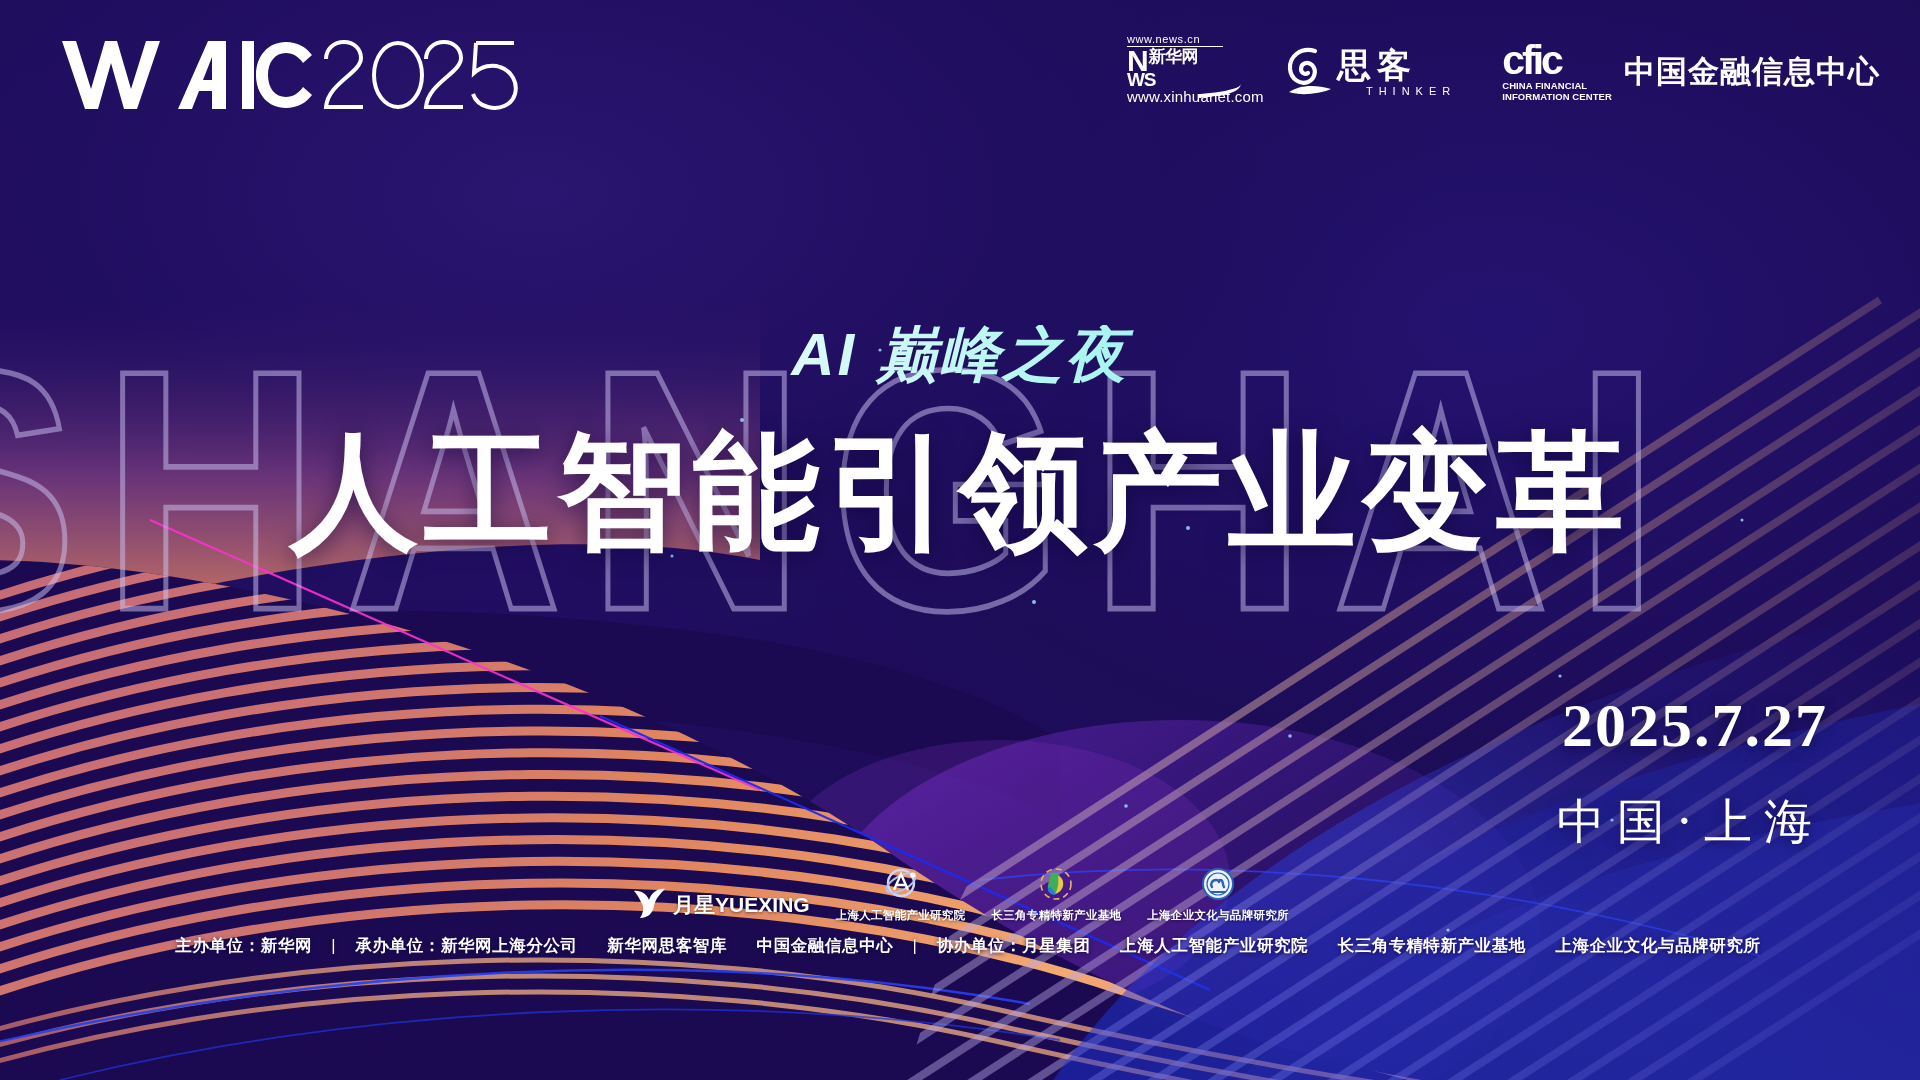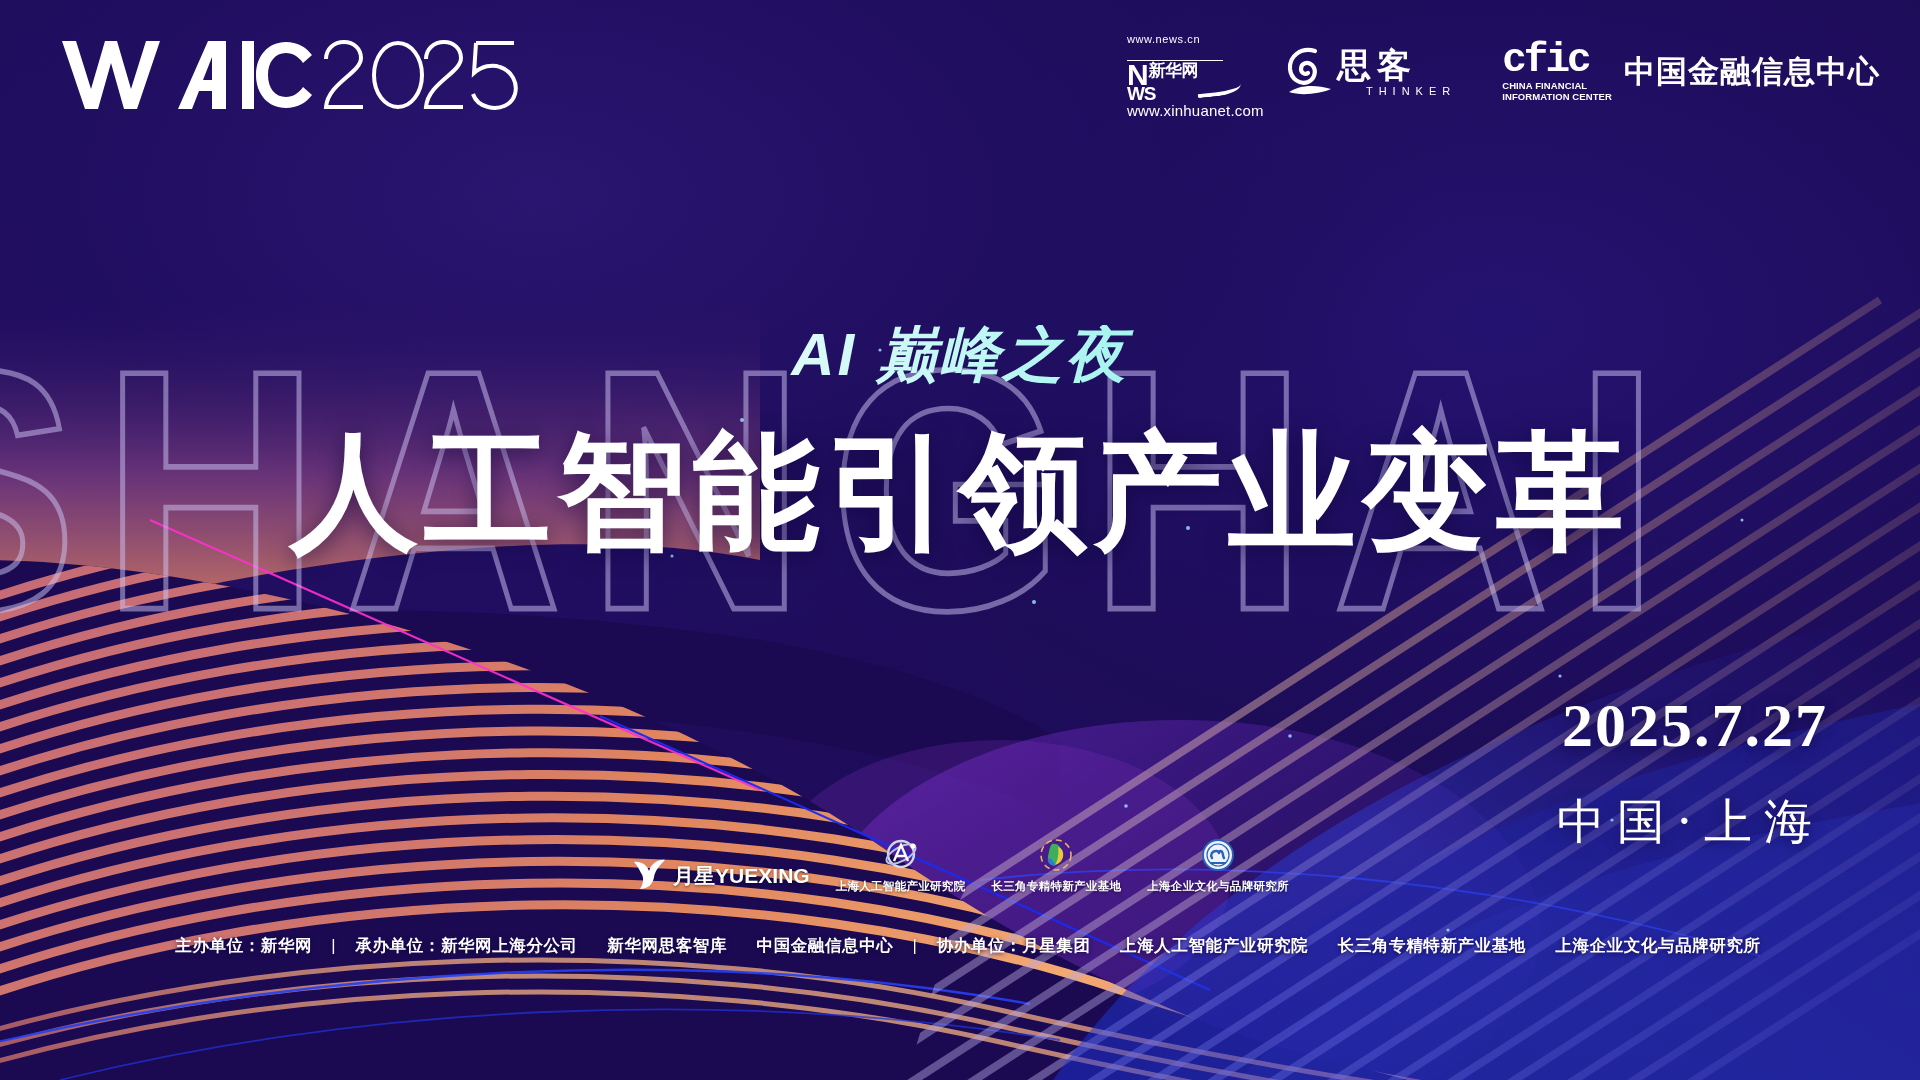--- a/index.html
+++ b/index.html
@@ -48,21 +48,21 @@
   .logos{
     position:absolute; right:40px; top:32px;
     display:flex; align-items:center; gap:46px; height:80px;
   }
   .logo-item{ display:flex; align-items:center; }
 
   
   .xh{ position:relative; width:112px; height:78px; color:#fff; }
   .xh .url-top{
     font-size:11px; letter-spacing:.6px; text-align:left;
-    border-bottom:1.5px solid #fff; padding-bottom:15px; width:96px;
+    border-bottom:1.5px solid #fff; padding-bottom:1px; width:96px;
   }
   .xh .row{ display:flex; align-items:flex-start; margin-top:1px; }
   .xh .bigN{ font-size:30px; font-weight:700; line-height:.86; letter-spacing:-1px;}
   .xh .cn{
     font-size:17px; font-weight:700; line-height:1; margin-left:1px;
     letter-spacing:-0.5px;
   }
   .xh .ws{ font-size:19px; font-weight:700; line-height:.8; letter-spacing:-1px; margin-top:-2px;}
   .xh .swoosh{
     position:absolute; right:-2px; bottom:15px; width:44px; height:16px;
@@ -74,21 +74,21 @@
   
   .tk{ display:flex; align-items:center; color:#fff; }
   .tk .mark{ width:52px; height:54px; }
   .tk .chars{ font-size:34px; font-weight:700; letter-spacing:6px; line-height:1;
               font-family:"DejaVu Sans", sans-serif; }
   .tk .en{ font-size:11px; letter-spacing:6px; text-align:center; margin-top:3px;margin-left:29px; }
 
   
   .cf{ display:flex; align-items:center; gap:12px; color:#fff; }
   .cf .cfic{ font-size:41px; font-weight:700; letter-spacing:-3px; line-height:.92;
-             font-family:Liberation Mono, monospace; }
+             font-family:Liberation Sans, sans-serif; }
   .cf .cfic-en{ font-size:9.5px; font-weight:700; line-height:1.16; letter-spacing:.1px; }
   .cf .cn{ font-size:31px; font-weight:700; letter-spacing:1px; white-space:nowrap; }
 
   
   .subtitle{
     position:absolute; left:0; top:325px; width:1920px; text-align:center;
     font-size:60px; font-weight:700; font-style:italic; letter-spacing:3px;
     background:linear-gradient(100deg,#ffffff 0%, #ffffff 30%, #9df3ee 62%, #5fe9f7 100%);
     -webkit-background-clip:text; background-clip:text; color:transparent;
     text-shadow:none; line-height:1;
@@ -109,21 +109,21 @@
   }
   .place{
     position:absolute; right:96px; top:790px;
     font-size:48px; font-weight:400; color:#ffffff; letter-spacing:12px;
     font-family:"DejaVu Serif", serif;
     text-shadow:0 3px 14px rgba(10,4,46,.6);
   }
 
   
   .sponsors{
-    position:absolute; left:0; top:836px; width:1920px;
+    position:absolute; left:0; top:865px; width:1920px;
     display:flex; align-items:flex-end; justify-content:center; gap:26px;
   }
   .sp{ display:flex; flex-direction:column; align-items:center; color:#fff; }
   .sp .ic{ margin-bottom:3px; }
   .sp .nm{ font-size:11.5px; font-weight:700; letter-spacing:.3px; white-space:nowrap;
            text-shadow:0 1px 3px rgba(0,0,0,.5); }
   .sp-yx{ flex-direction:row; align-items:center; gap:6px; }
   .sp-yx .nm{ font-size:21px; font-weight:700; letter-spacing:0px; }
 
   

